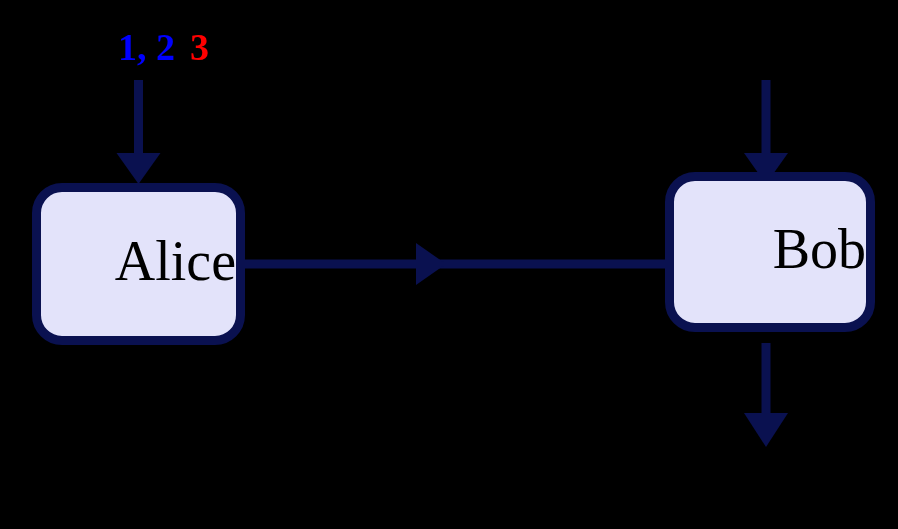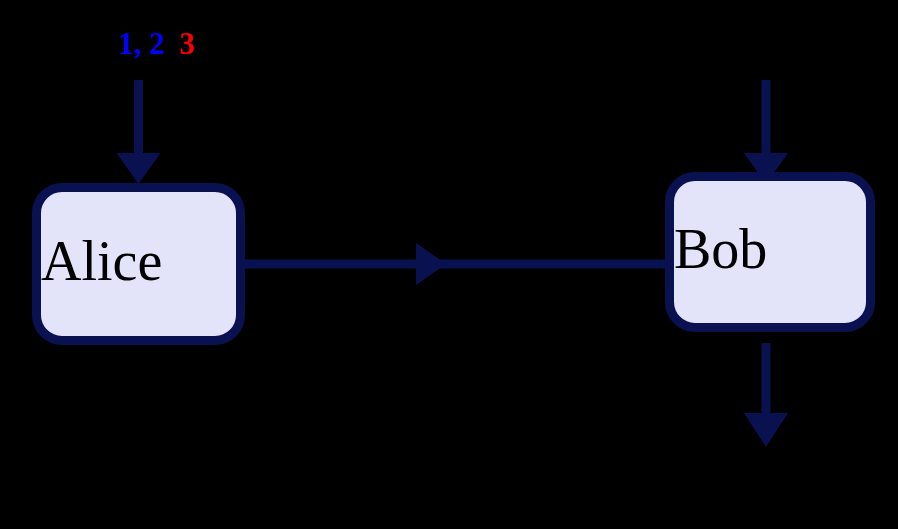--- a/index.html
+++ b/index.html
@@ -27,38 +27,38 @@
   }
   .arrow-layer line { stroke: var(--navy); stroke-width: 9; }
   .arrow-layer polygon { fill: var(--navy); }
   .node {
     position: absolute;
     background: var(--fill);
     border: 9px solid var(--navy);
     border-radius: 30px;
     display: flex;
     align-items: center;
-    justify-content: flex-start;
+    justify-content: flex-end;
   }
   .node-label {
     font-size: 56px;
     color: var(--node-text);
     line-height: 1;
     padding-bottom: 6px;
   }
   .node-alice { left: 32px;  top: 183px; width: 213px; height: 162px; }
   .node-bob   { left: 665px; top: 172px; width: 210px; height: 160px; }
   .annotation {
     position: absolute;
     left: 118px;
     top: 28px;
     display: flex;
     align-items: baseline;
     font-weight: bold;
-    font-size: 31px;
+    font-size: 38px;
     line-height: 1;
     white-space: pre;
   }
   .annotation .blue-part { color: var(--blue); }
   .annotation .red-part  { color: var(--red); margin-left: 15px; }
 </style>
 </head>
 <body>
 
 <div class="canvas">

